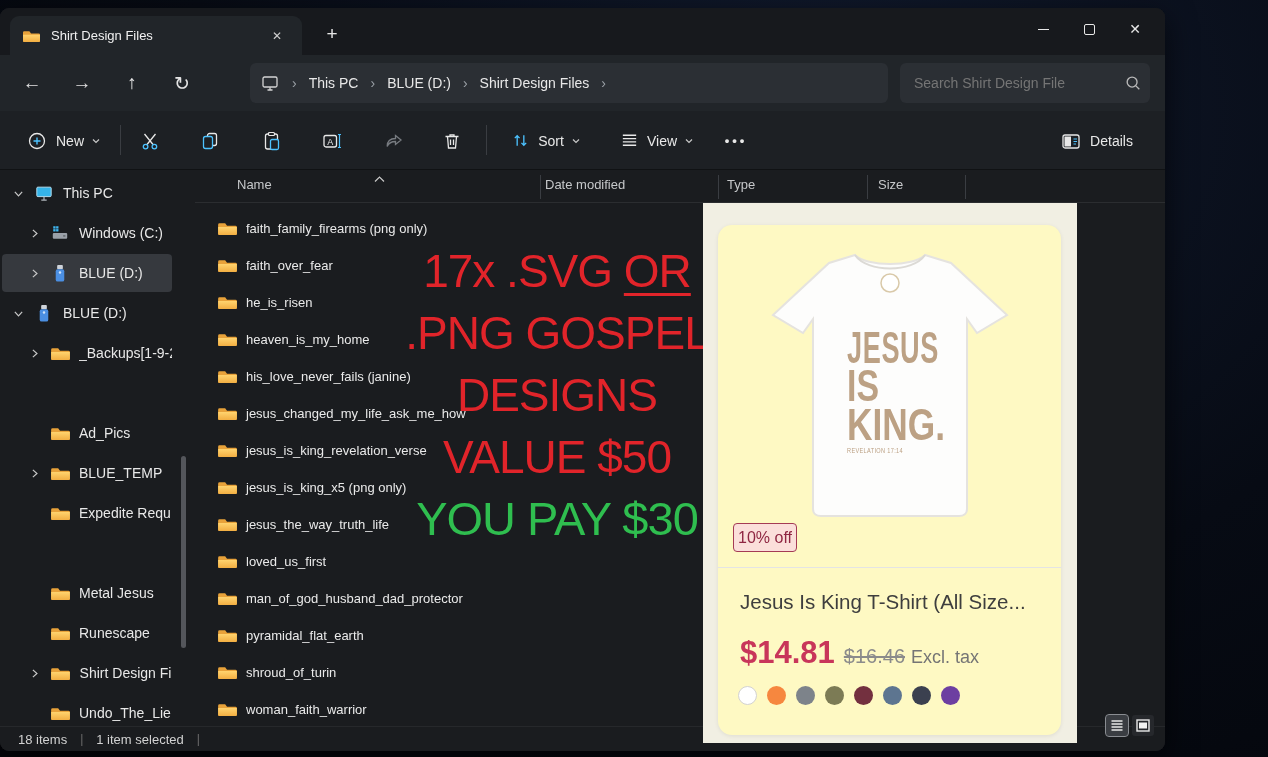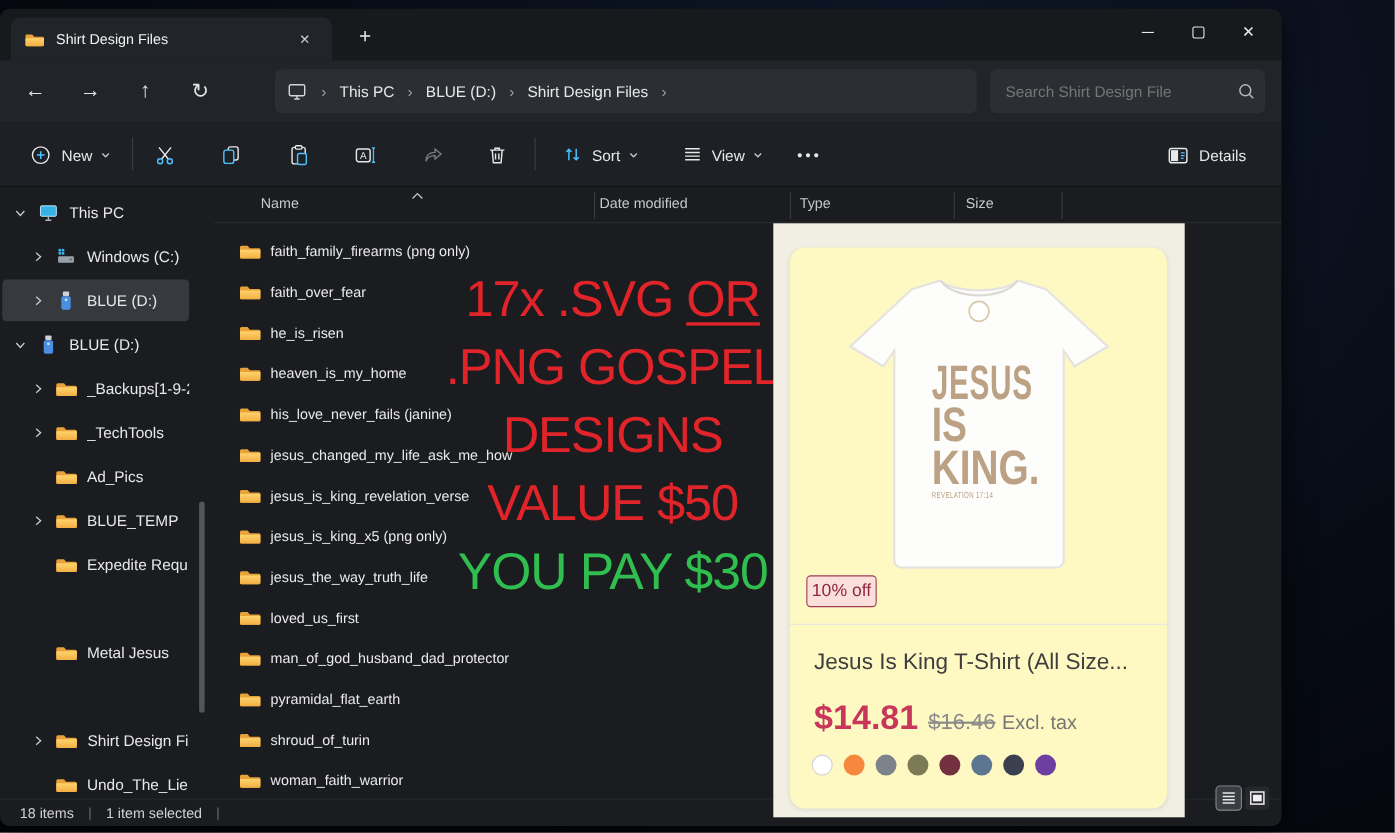--- a/index.html
+++ b/index.html
@@ -342,34 +342,20 @@
               </svg>
             </span>
             <span class="s-icon">
               <svg width="19" height="15" viewBox="0 0 20 16">
                 <path d="M1.5 2.5h6l2 2.5h9A1.5 1.5 0 0 1 20 6.5v7a1.5 1.5 0 0 1-1.5 1.5h-17A1.5 1.5 0 0 1 0 13.5V4a1.5 1.5 0 0 1 1.5-1.5z" fill="#e8a23a"></path>
                 <path d="M0 6.5h20v7a1.5 1.5 0 0 1-1.5 1.5h-17A1.5 1.5 0 0 1 0 13.5z" fill="url(#fg)"></path>
               </svg>
             </span>
             <span class="s-label">_Backups[1-9-2</span>
           </div>
-          <div class="side-item" style="top: 204px; padding-left: 24px;">
-            <span class="s-chev">
-              <svg width="13" height="13" viewBox="0 0 16 16" fill="none" stroke="#c8c8c8" stroke-width="1.5">
-                <path d="M6 3.5 11 8 6 12.5"></path>
-              </svg>
-            </span>
-            <span class="s-icon">
-              <svg width="19" height="15" viewBox="0 0 20 16">
-                <path d="M1.5 2.5h6l2 2.5h9A1.5 1.5 0 0 1 20 6.5v7a1.5 1.5 0 0 1-1.5 1.5h-17A1.5 1.5 0 0 1 0 13.5V4a1.5 1.5 0 0 1 1.5-1.5z" fill="#e8a23a"></path>
-                <path d="M0 6.5h20v7a1.5 1.5 0 0 1-1.5 1.5h-17A1.5 1.5 0 0 1 0 13.5z" fill="url(#fg)"></path>
-              </svg>
-            </span>
-            <span class="s-label">_TechTools</span>
-          </div>
           <div class="side-item" style="top: 244px; padding-left: 24px;">
             <span class="s-chev"></span>
             <span class="s-icon">
               <svg width="19" height="15" viewBox="0 0 20 16">
                 <path d="M1.5 2.5h6l2 2.5h9A1.5 1.5 0 0 1 20 6.5v7a1.5 1.5 0 0 1-1.5 1.5h-17A1.5 1.5 0 0 1 0 13.5V4a1.5 1.5 0 0 1 1.5-1.5z" fill="#e8a23a"></path>
                 <path d="M0 6.5h20v7a1.5 1.5 0 0 1-1.5 1.5h-17A1.5 1.5 0 0 1 0 13.5z" fill="url(#fg)"></path>
               </svg>
             </span>
             <span class="s-label">Ad_Pics</span>
           </div>
@@ -399,20 +385,30 @@
           </div>
           <div class="side-item" style="top: 404px; padding-left: 24px;">
             <span class="s-chev"></span>
             <span class="s-icon">
               <svg width="19" height="15" viewBox="0 0 20 16">
                 <path d="M1.5 2.5h6l2 2.5h9A1.5 1.5 0 0 1 20 6.5v7a1.5 1.5 0 0 1-1.5 1.5h-17A1.5 1.5 0 0 1 0 13.5V4a1.5 1.5 0 0 1 1.5-1.5z" fill="#e8a23a"></path>
                 <path d="M0 6.5h20v7a1.5 1.5 0 0 1-1.5 1.5h-17A1.5 1.5 0 0 1 0 13.5z" fill="url(#fg)"></path>
               </svg>
             </span>
             <span class="s-label">Metal Jesus</span>
+          </div>
+          <div class="side-item" style="top: 444px; padding-left: 24px;">
+            <span class="s-chev"></span>
+            <span class="s-icon">
+              <svg width="19" height="15" viewBox="0 0 20 16">
+                <path d="M1.5 2.5h6l2 2.5h9A1.5 1.5 0 0 1 20 6.5v7a1.5 1.5 0 0 1-1.5 1.5h-17A1.5 1.5 0 0 1 0 13.5V4a1.5 1.5 0 0 1 1.5-1.5z" fill="#e8a23a"></path>
+                <path d="M0 6.5h20v7a1.5 1.5 0 0 1-1.5 1.5h-17A1.5 1.5 0 0 1 0 13.5z" fill="url(#fg)"></path>
+              </svg>
+            </span>
+            <span class="s-label">Runescape</span>
           </div>
           <div class="side-item" style="top: 484px; padding-left: 24px; justify-content: center;">
             <span class="s-chev">
               <svg width="13" height="13" viewBox="0 0 16 16" fill="none" stroke="#c8c8c8" stroke-width="1.5">
                 <path d="M6 3.5 11 8 6 12.5"></path>
               </svg>
             </span>
             <span class="s-icon">
               <svg width="19" height="15" viewBox="0 0 20 16">
                 <path d="M1.5 2.5h6l2 2.5h9A1.5 1.5 0 0 1 20 6.5v7a1.5 1.5 0 0 1-1.5 1.5h-17A1.5 1.5 0 0 1 0 13.5V4a1.5 1.5 0 0 1 1.5-1.5z" fill="#e8a23a"></path>

